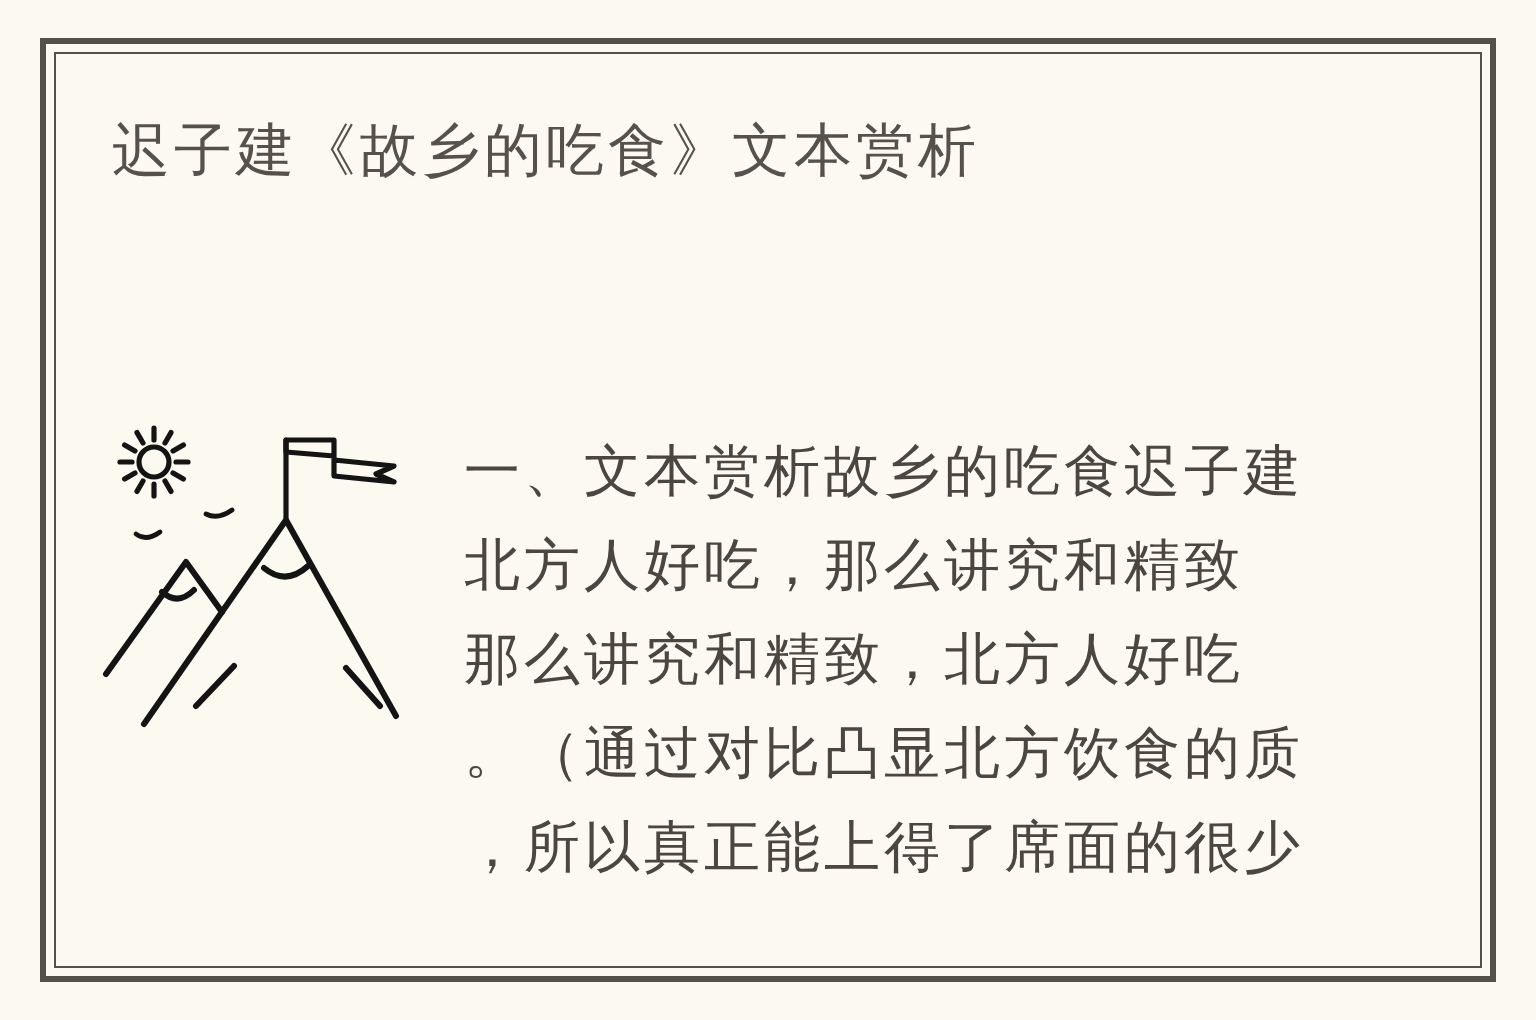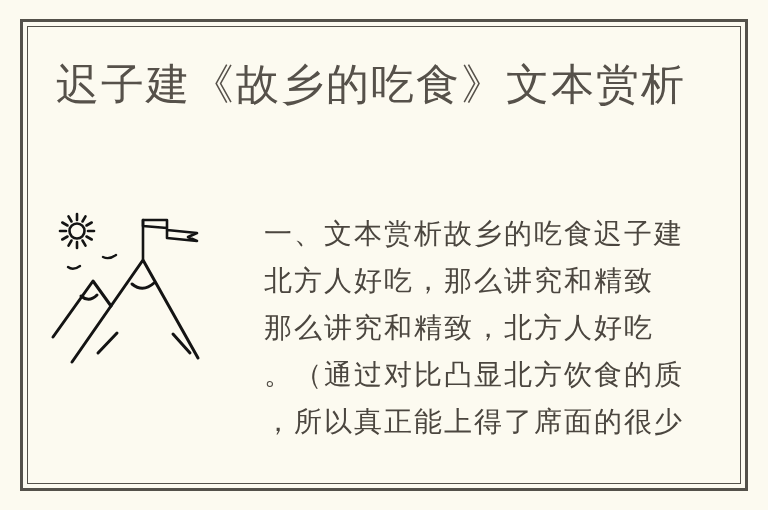--- a/index.html
+++ b/index.html
@@ -27,21 +27,21 @@
   .frame-inner {
     position: absolute;
     inset: 4px;
     border: 1px solid #54514A;
   }
   .title {
     position: absolute;
     left: 56px;
     top: 56px;
     margin: 0;
-    font-size: 43px;
+    font-size: 29px;
     font-weight: 500;
     letter-spacing: 2px;
     color: #56514A;
     font-family: "Liberation Sans", sans-serif;
     white-space: nowrap;
   }
   .icon-wrap {
     position: absolute;
     left: 48px;
     top: 192px;
@@ -55,22 +55,21 @@
   }
   .body-text {
     position: absolute;
     left: 232px;
     top: 212px;
     width: 432px;
     color: #4B463F;
     font-size: 28px;
     line-height: 47px;
     letter-spacing: 2px;
-    font-family: Liberation Mono, monospace;
-    margin-left: 32px;
+    font-family: Liberation Sans, sans-serif;
   }
   .body-line {
     white-space: nowrap;
   }
 </style>
 </head>
 <body>
 
 <div class="page">
 

